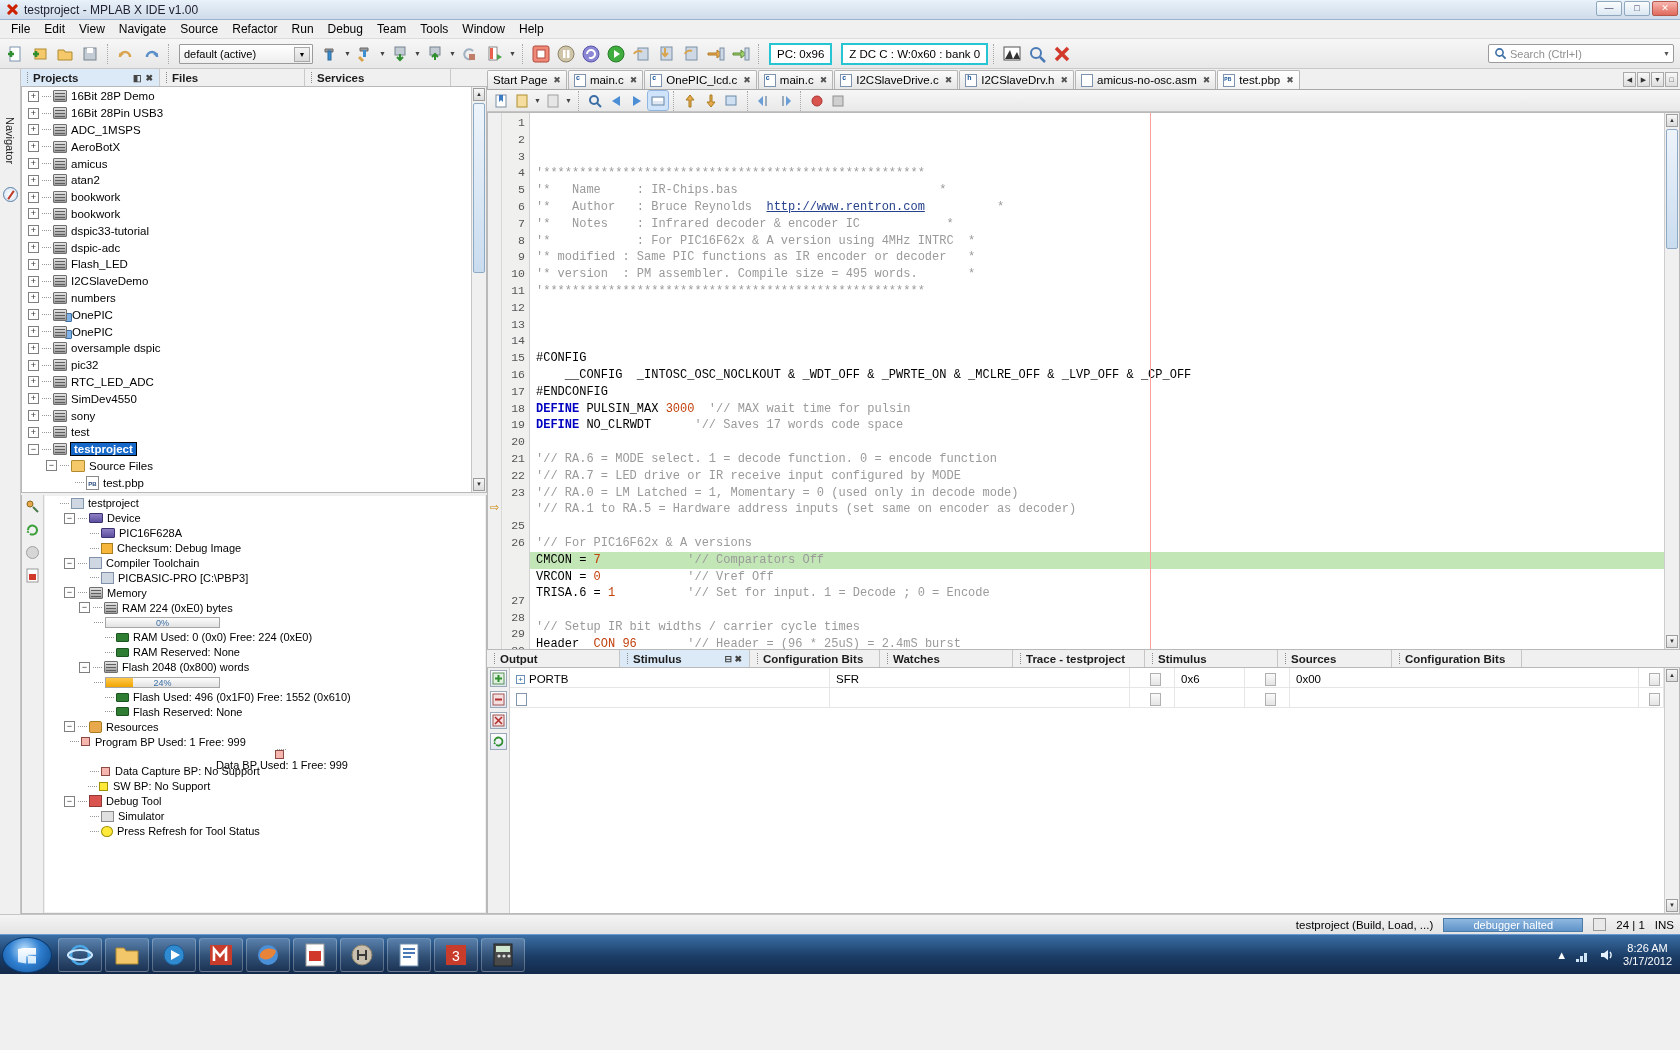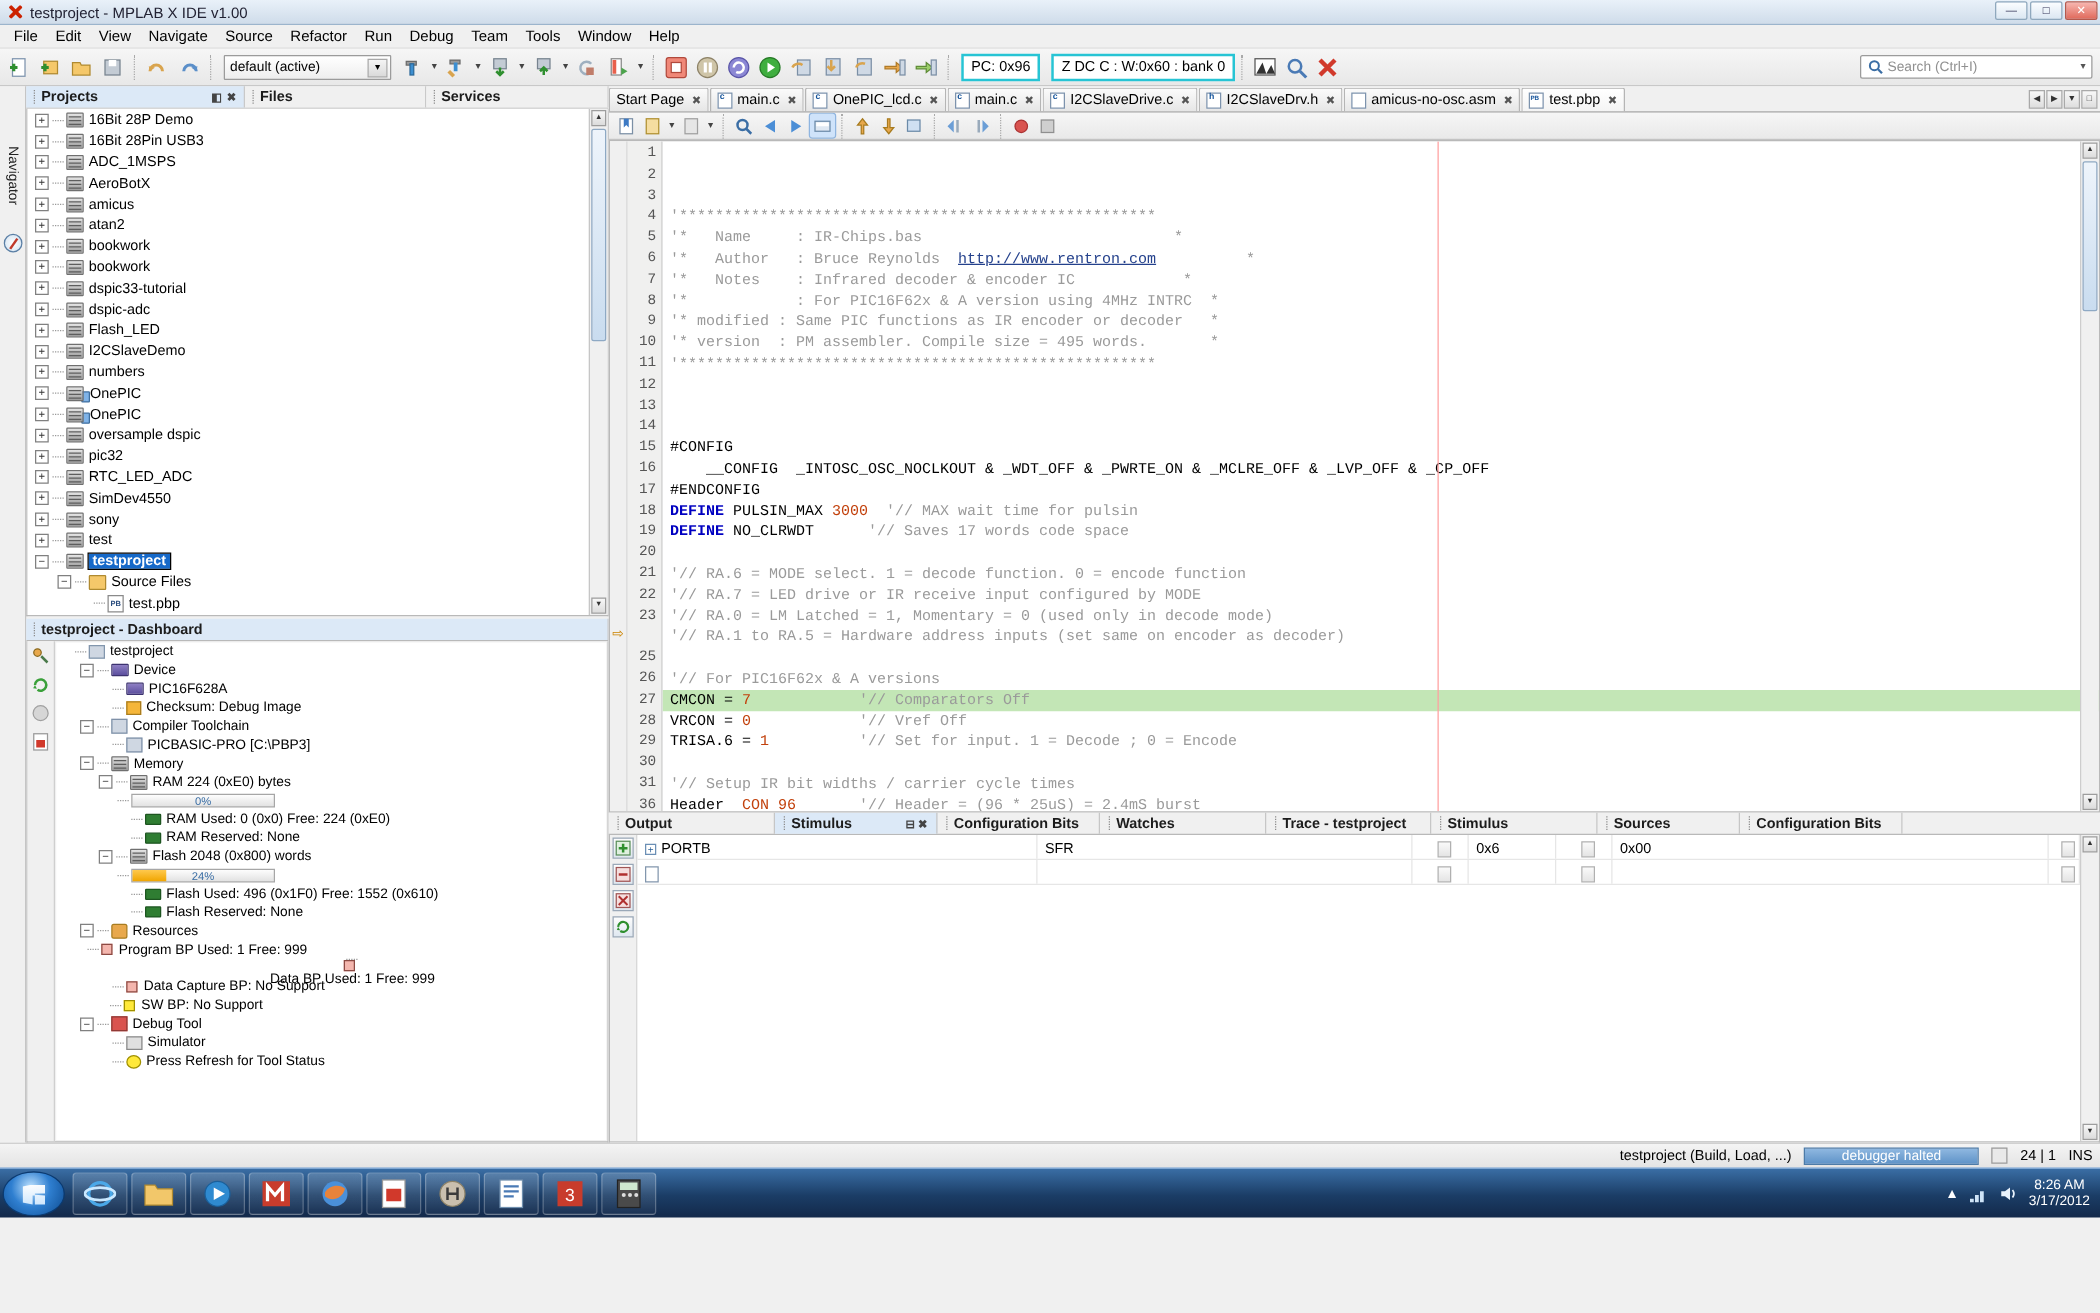--- a/index.html
+++ b/index.html
@@ -379,21 +379,21 @@
 
 <div id="main">
 
   <div id="navstrip">
     <div class="vtext">Navigator</div>
     <div class="compass"></div>
   </div>
 
   <div id="leftcol">
     <div class="winTabs" id="leftTabs">
-        <div class="winTab sel" style="width: 175px;">
+        <div class="winTab sel" style="width: 139px;">
           <span class="grip"></span>
           <span>Projects</span>
           <span class="tbtns">
             <span class="tb">◧</span>
             <span class="tb">✖</span>
           </span>
         </div>
         <div class="winTab" style="width: 145px;">
           <span class="grip"></span>
           <span>Files</span>
@@ -553,26 +553,20 @@
           </div>
         </div>
       <div class="vscroll">
         <div class="vbtn" style="top:1px;">▲</div>
         <div class="vthumb" style="top:16px;height:170px;"></div>
         <div class="vbtn" style="bottom:1px;">▼</div>
       </div>
     </div>
 
     <div id="dashPanel">
-      <div class="winTabs">
-        <div class="winTab sel" style="width:100%;">
-          <span class="grip"></span>
-          <span>testproject - Dashboard</span>
-        </div>
-      </div>
       <div id="dashBody">
         <div id="dashIcons">
           <div class="dicon">
             <svg width="15" height="15" viewBox="0 0 15 15">
                 <circle cx="5" cy="5" r="3" fill="#e8a84c" stroke="#8b6a20"></circle>
                 <path d="M8 8l5 5" stroke="#4a7a4a" stroke-width="2"></path>
               </svg></div>
           <div class="dicon">
             <svg width="15" height="15" viewBox="0 0 15 15">
                 <path d="M3 8a4.5 4.5 0 1 1 2 3.8" fill="none" stroke="#3aa03a" stroke-width="2"></path>
@@ -916,21 +910,21 @@
           <div class="ln" style="padding-right: 4px;">17</div>
           <div class="ln" style="padding-right: 4px;">18</div>
           <div class="ln" style="padding-right: 4px;">19</div>
           <div class="ln" style="padding-right: 4px;">20</div>
           <div class="ln" style="padding-right: 4px;">21</div>
           <div class="ln" style="padding-right: 4px;">22</div>
           <div class="ln" style="padding-right: 4px;">23</div>
           <div class="ln" style="padding-right: 4px;"></div>
           <div class="ln" style="padding-right: 4px;">25</div>
           <div class="ln" style="padding-right: 4px;">26</div>
-          <div class="ln" style="padding-right: 4px;">27</div>
+          <div class="ln" style="padding-right: 4px; margin-top: 41px;">27</div>
           <div class="ln" style="padding-right: 4px;">28</div>
           <div class="ln" style="padding-right: 4px;">29</div>
           <div class="ln" style="padding-right: 4px;">30</div>
           <div class="ln" style="padding-right: 4px;">31</div>
           <div class="ln" style="padding-right: 4px;">36</div>
         </div>
       <div id="code">
         <div id="margin80"></div>
       <div class="ln" style="padding-left: 6px;"><span class="cmt">'*****************************************************</span></div><div class="ln" style="padding-left: 6px;"><span class="cmt">'*   Name     : IR-Chips.bas</span><span class="cmt">                            *</span></div><div class="ln" style="padding-left: 6px;"><span class="cmt">'*   Author   : Bruce Reynolds  </span><span class="lnk">http://www.rentron.com</span><span class="cmt">          *</span></div><div class="ln" style="padding-left: 6px;"><span class="cmt">'*   Notes    : Infrared decoder &amp; encoder IC</span><span class="cmt">            *</span></div><div class="ln" style="padding-left: 6px;"><span class="cmt">'*            : For PIC16F62x &amp; A version using 4MHz INTRC</span><span class="cmt">  *</span></div><div class="ln" style="padding-left: 6px;"><span class="cmt">'* modified : Same PIC functions as IR encoder or decoder</span><span class="cmt">   *</span></div><div class="ln" style="padding-left: 6px;"><span class="cmt">'* version  : PM assembler. Compile size = 495 words.</span><span class="cmt">       *</span></div><div class="ln" style="padding-left: 6px;"><span class="cmt">'*****************************************************</span></div><div class="ln" style="padding-left: 6px;">&nbsp;</div><div class="ln" style="padding-left: 6px;">&nbsp;</div><div class="ln" style="padding-left: 6px;">&nbsp;</div><div class="ln" style="padding-left: 6px;"><span>#CONFIG</span></div><div class="ln" style="padding-left: 6px;"><span>    __CONFIG  _INTOSC_OSC_NOCLKOUT &amp; _WDT_OFF &amp; _PWRTE_ON &amp; _MCLRE_OFF &amp; _LVP_OFF &amp; _CP_OFF</span></div><div class="ln" style="padding-left: 6px;"><span>#ENDCONFIG</span></div><div class="ln" style="padding-left: 6px;"><span class="kw">DEFINE</span><span> PULSIN_MAX </span><span class="num">3000</span><span class="cmt">  '// MAX wait time for pulsin</span></div><div class="ln" style="padding-left: 6px;"><span class="kw">DEFINE</span><span> NO_CLRWDT      </span><span class="cmt">'// Saves 17 words code space</span></div><div class="ln" style="padding-left: 6px;">&nbsp;</div><div class="ln" style="padding-left: 6px;"><span class="cmt">'// RA.6 = MODE select. 1 = decode function. 0 = encode function</span></div><div class="ln" style="padding-left: 6px;"><span class="cmt">'// RA.7 = LED drive or IR receive input configured by MODE</span></div><div class="ln" style="padding-left: 6px;"><span class="cmt">'// RA.0 = LM Latched = 1, Momentary = 0 (used only in decode mode)</span></div><div class="ln" style="padding-left: 6px;"><span class="cmt">'// RA.1 to RA.5 = Hardware address inputs (set same on encoder as decoder)</span></div><div class="ln" style="padding-left: 6px;">&nbsp;</div><div class="ln" style="padding-left: 6px;"><span class="cmt">'// For PIC16F62x &amp; A versions</span></div><div class="ln hl" style="padding-left: 6px; margin-left: 0px; width: 100%;"><span>CMCON = </span><span class="num">7</span><span class="cmt">            '// Comparators Off</span></div><div class="ln" style="padding-left: 6px;"><span>VRCON = </span><span class="num">0</span><span class="cmt">            '// Vref Off</span></div><div class="ln" style="padding-left: 6px;"><span>TRISA.6 = </span><span class="num">1</span><span class="cmt">          '// Set for input. 1 = Decode ; 0 = Encode</span></div><div class="ln" style="padding-left: 6px;">&nbsp;</div><div class="ln" style="padding-left: 6px;"><span class="cmt">'// Setup IR bit widths / carrier cycle times</span></div><div class="ln" style="padding-left: 6px;"><span>Header  </span><span class="num">CON</span><span> </span><span class="num">96</span><span class="cmt">       '// Header = (96 * 25uS) = 2.4mS burst</span></div></div>
       <div class="codeScroll">

